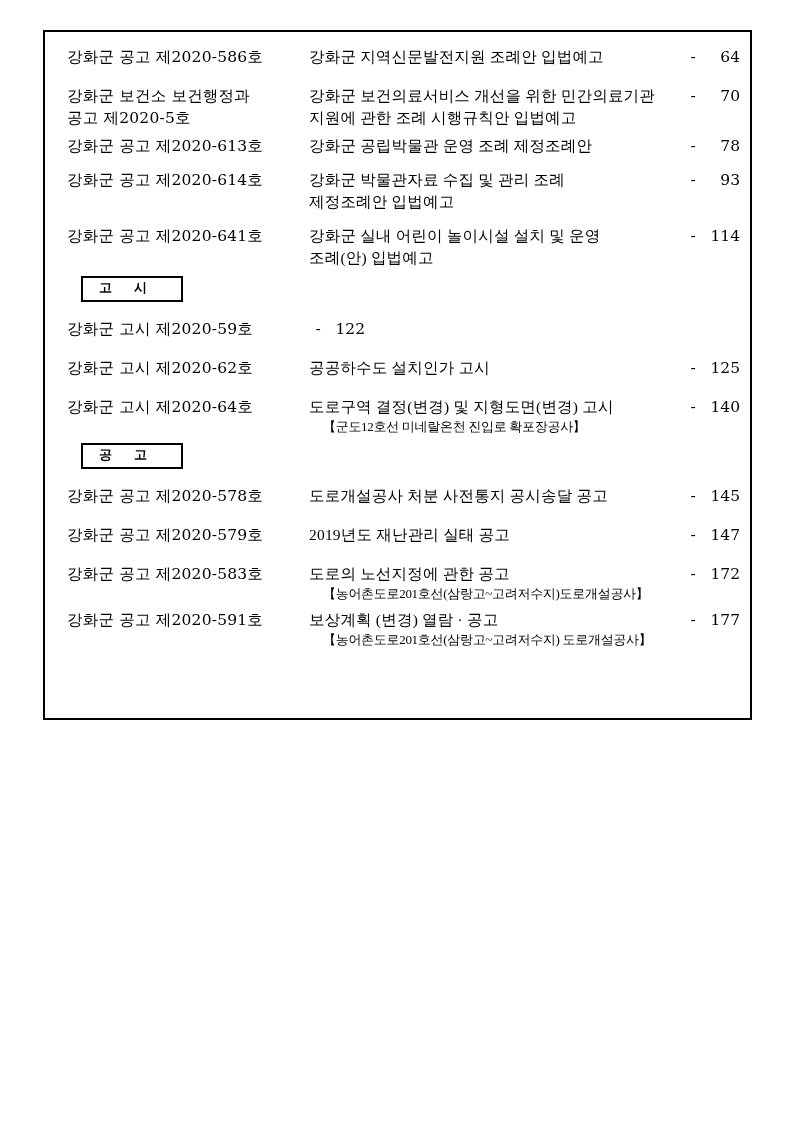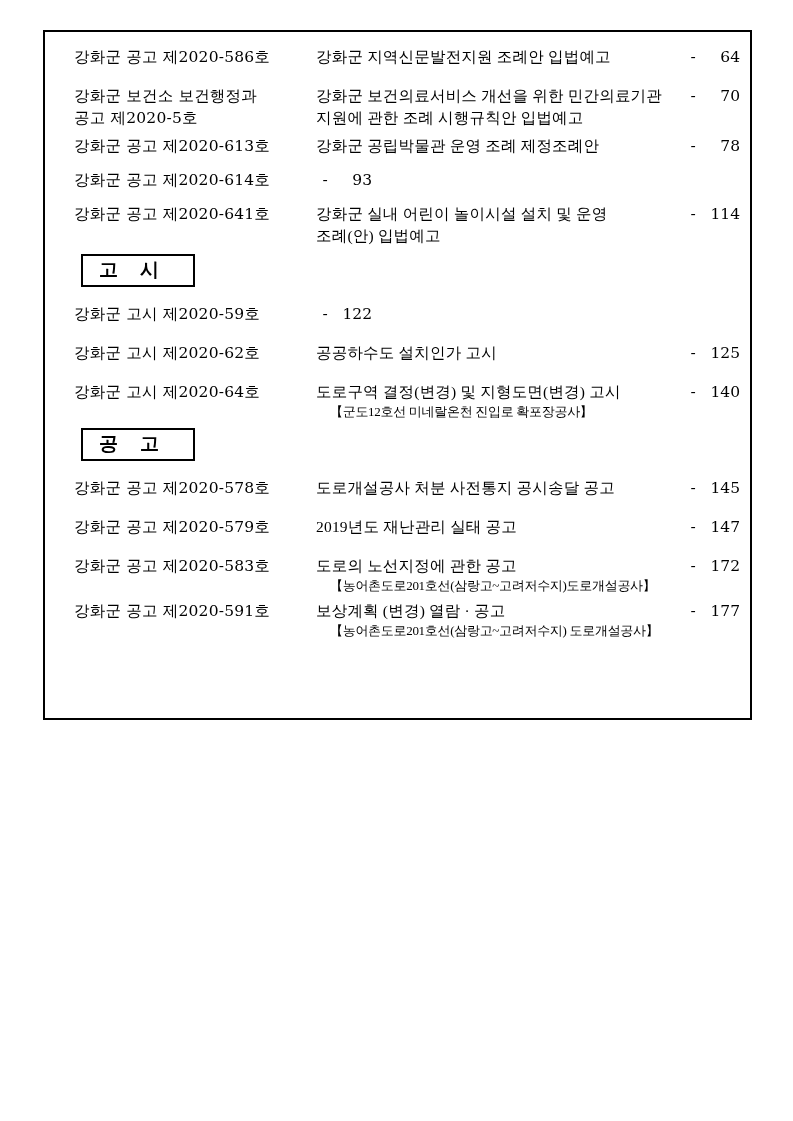--- a/index.html
+++ b/index.html
@@ -37,38 +37,38 @@
     bottom: 0;
     padding: 12px 10px 0 22px;
     box-sizing: border-box;
   }
 
   
   .section-heading {
     display: inline-block;
     border: 2px solid #000000;
     padding: 3px 12px 4px 12px;
-    font-size: 19px;
+    font-size: 13px;
     font-weight: bold;
     letter-spacing: 22px;
     text-indent: 2px;
     line-height: 1.15;
     margin: 7px 0 4px 14px;
     box-sizing: border-box;
   }
   .section-heading-inner {
     display: inline-block;
     padding-right: 0;
   }
 
   
   .entry {
     display: flex;
     align-items: flex-start;
-    margin: 0 0 0 7px;
+    margin: 0 0 0 0;
     padding: 0;
   }
   .entry.gap-lg { margin-top: 17px; }
   .entry.gap-md { margin-top: 12px; }
   .entry.gap-sm { margin-top: 6px; justify-content: center; }
   .entry.gap-xs { margin-top: 2px; }
 
   .entry-number {
     width: 242px;
     flex: 0 0 242px;
@@ -143,20 +143,24 @@
         <div class="entry-number">강화군 공고 제2020-613호</div>
         <div class="entry-title">
           <span>강화군 공립박물관 운영 조례 제정조례안</span>
         </div>
         <div class="entry-dash">-</div>
         <div class="entry-page">78</div>
       </div>
 
       <div class="entry gap-md">
         <div class="entry-number">강화군 공고 제2020-614호</div>
+        <div class="entry-title">
+          <span>강화군 박물관자료 수집 및 관리 조례</span>
+          <span class="title-line2">제정조례안 입법예고</span>
+        </div>
         <div class="entry-dash">-</div>
         <div class="entry-page">93</div>
       </div>
 
       <div class="entry gap-md">
         <div class="entry-number">강화군 공고 제2020-641호</div>
         <div class="entry-title">
           <span>강화군 실내 어린이 놀이시설 설치 및 운영</span>
           <span class="title-line2">조례(안) 입법예고</span>
         </div>

